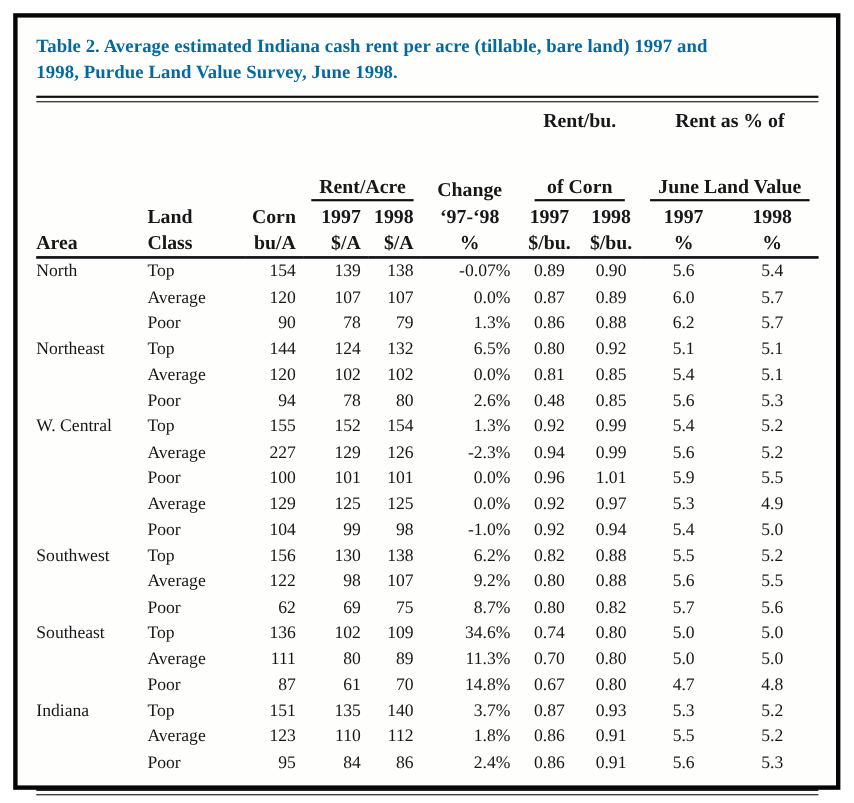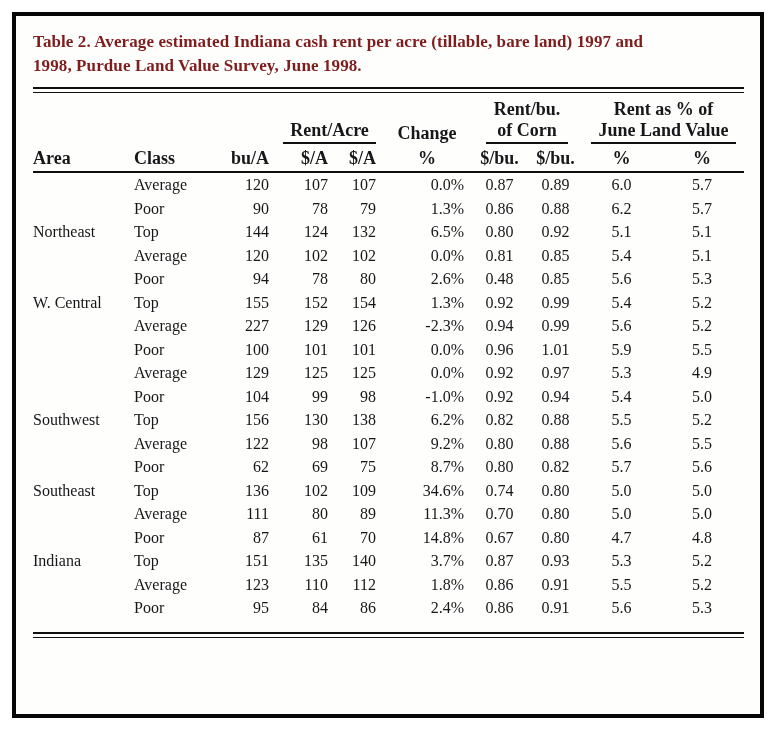--- a/index.html
+++ b/index.html
@@ -17,21 +17,21 @@
     width: 752px; height: 706px;
     border: 4px solid #060606;
     background: #fefefd;
     padding: 14px 16px 0 17px;
   }
   .title {
     font-size: 17px;
     font-weight: bold;
     line-height: 24px;
     letter-spacing: 0.1px;
-    color: #7f1d1d;
+    color: #0369a1;
   }
   .double-rule {
     height: 6px;
     border-top: 2px solid #101013;
     border-bottom: 1.5px solid #101013;
     width: 711px;
   }
   .rule-title { margin-top: 9px; }
   .rule-bottom { margin-top: 12px; }
 
@@ -48,20 +48,21 @@
     vertical-align: bottom;
   }
   tr.group-row th { line-height: 21px; padding-bottom: 3px; }
   tr.sub-row th  { line-height: 23px; }
   tr.unit-row th { line-height: 22px; padding-bottom: 2px; border-bottom: 2.5px solid #101013; }
 
   .u {
     display: inline-block;
     border-bottom: 2px solid #101013;
     padding: 0 7px 1px 7px;
+    margin-top: 39px;
   }
   .u-wide { padding: 0 11px 1px 11px; }
 
   tbody td {
     font-size: 16px;
     line-height: 23.5px;
     white-space: nowrap;
     overflow: hidden;
   }
   .al { text-align: left; }
@@ -105,35 +106,59 @@
         </th>
         <th colspan="2" class="ac">
           <div>Rent/bu.</div>
           <span class="u u-wide">of Corn</span>
         </th>
         <th colspan="2" class="ac">
           <div>Rent as % of</div>
           <span class="u">June Land Value</span>
         </th>
       </tr>
+      <tr class="sub-row">
+        <th class="al"></th>
+        <th class="al-pad">Land</th>
+        <th class="ar">Corn</th>
+        <th class="ar">1997</th>
+        <th class="ar">1998</th>
+        <th class="ac">‘97-‘98</th>
+        <th class="ac">1997</th>
+        <th class="ac">1998</th>
+        <th class="ac">1997</th>
+        <th class="ac">1998</th>
+      </tr>
       <tr class="unit-row">
         <th class="al">Area</th>
         <th class="al-pad">Class</th>
         <th class="ar">bu/A</th>
         <th class="ar">$/A</th>
         <th class="ar">$/A</th>
         <th class="ac">%</th>
         <th class="ac">$/bu.</th>
         <th class="ac">$/bu.</th>
         <th class="ac">%</th>
         <th class="ac">%</th>
       </tr>
     </thead>
     <tbody id="table-body">
         <tr>
+          <td class="al">North</td>
+          <td class="al-pad">Top</td>
+          <td class="ar">154</td>
+          <td class="ar">139</td>
+          <td class="ar">138</td>
+          <td class="ar">-0.07%</td>
+          <td class="ac">0.89</td>
+          <td class="ac">0.90</td>
+          <td class="ac">5.6</td>
+          <td class="ac">5.4</td>
+        </tr>
+        <tr>
           <td class="al"></td>
           <td class="al-pad">Average</td>
           <td class="ar">120</td>
           <td class="ar">107</td>
           <td class="ar">107</td>
           <td class="ar">0.0%</td>
           <td class="ac">0.87</td>
           <td class="ac">0.89</td>
           <td class="ac">6.0</td>
           <td class="ac">5.7</td>

